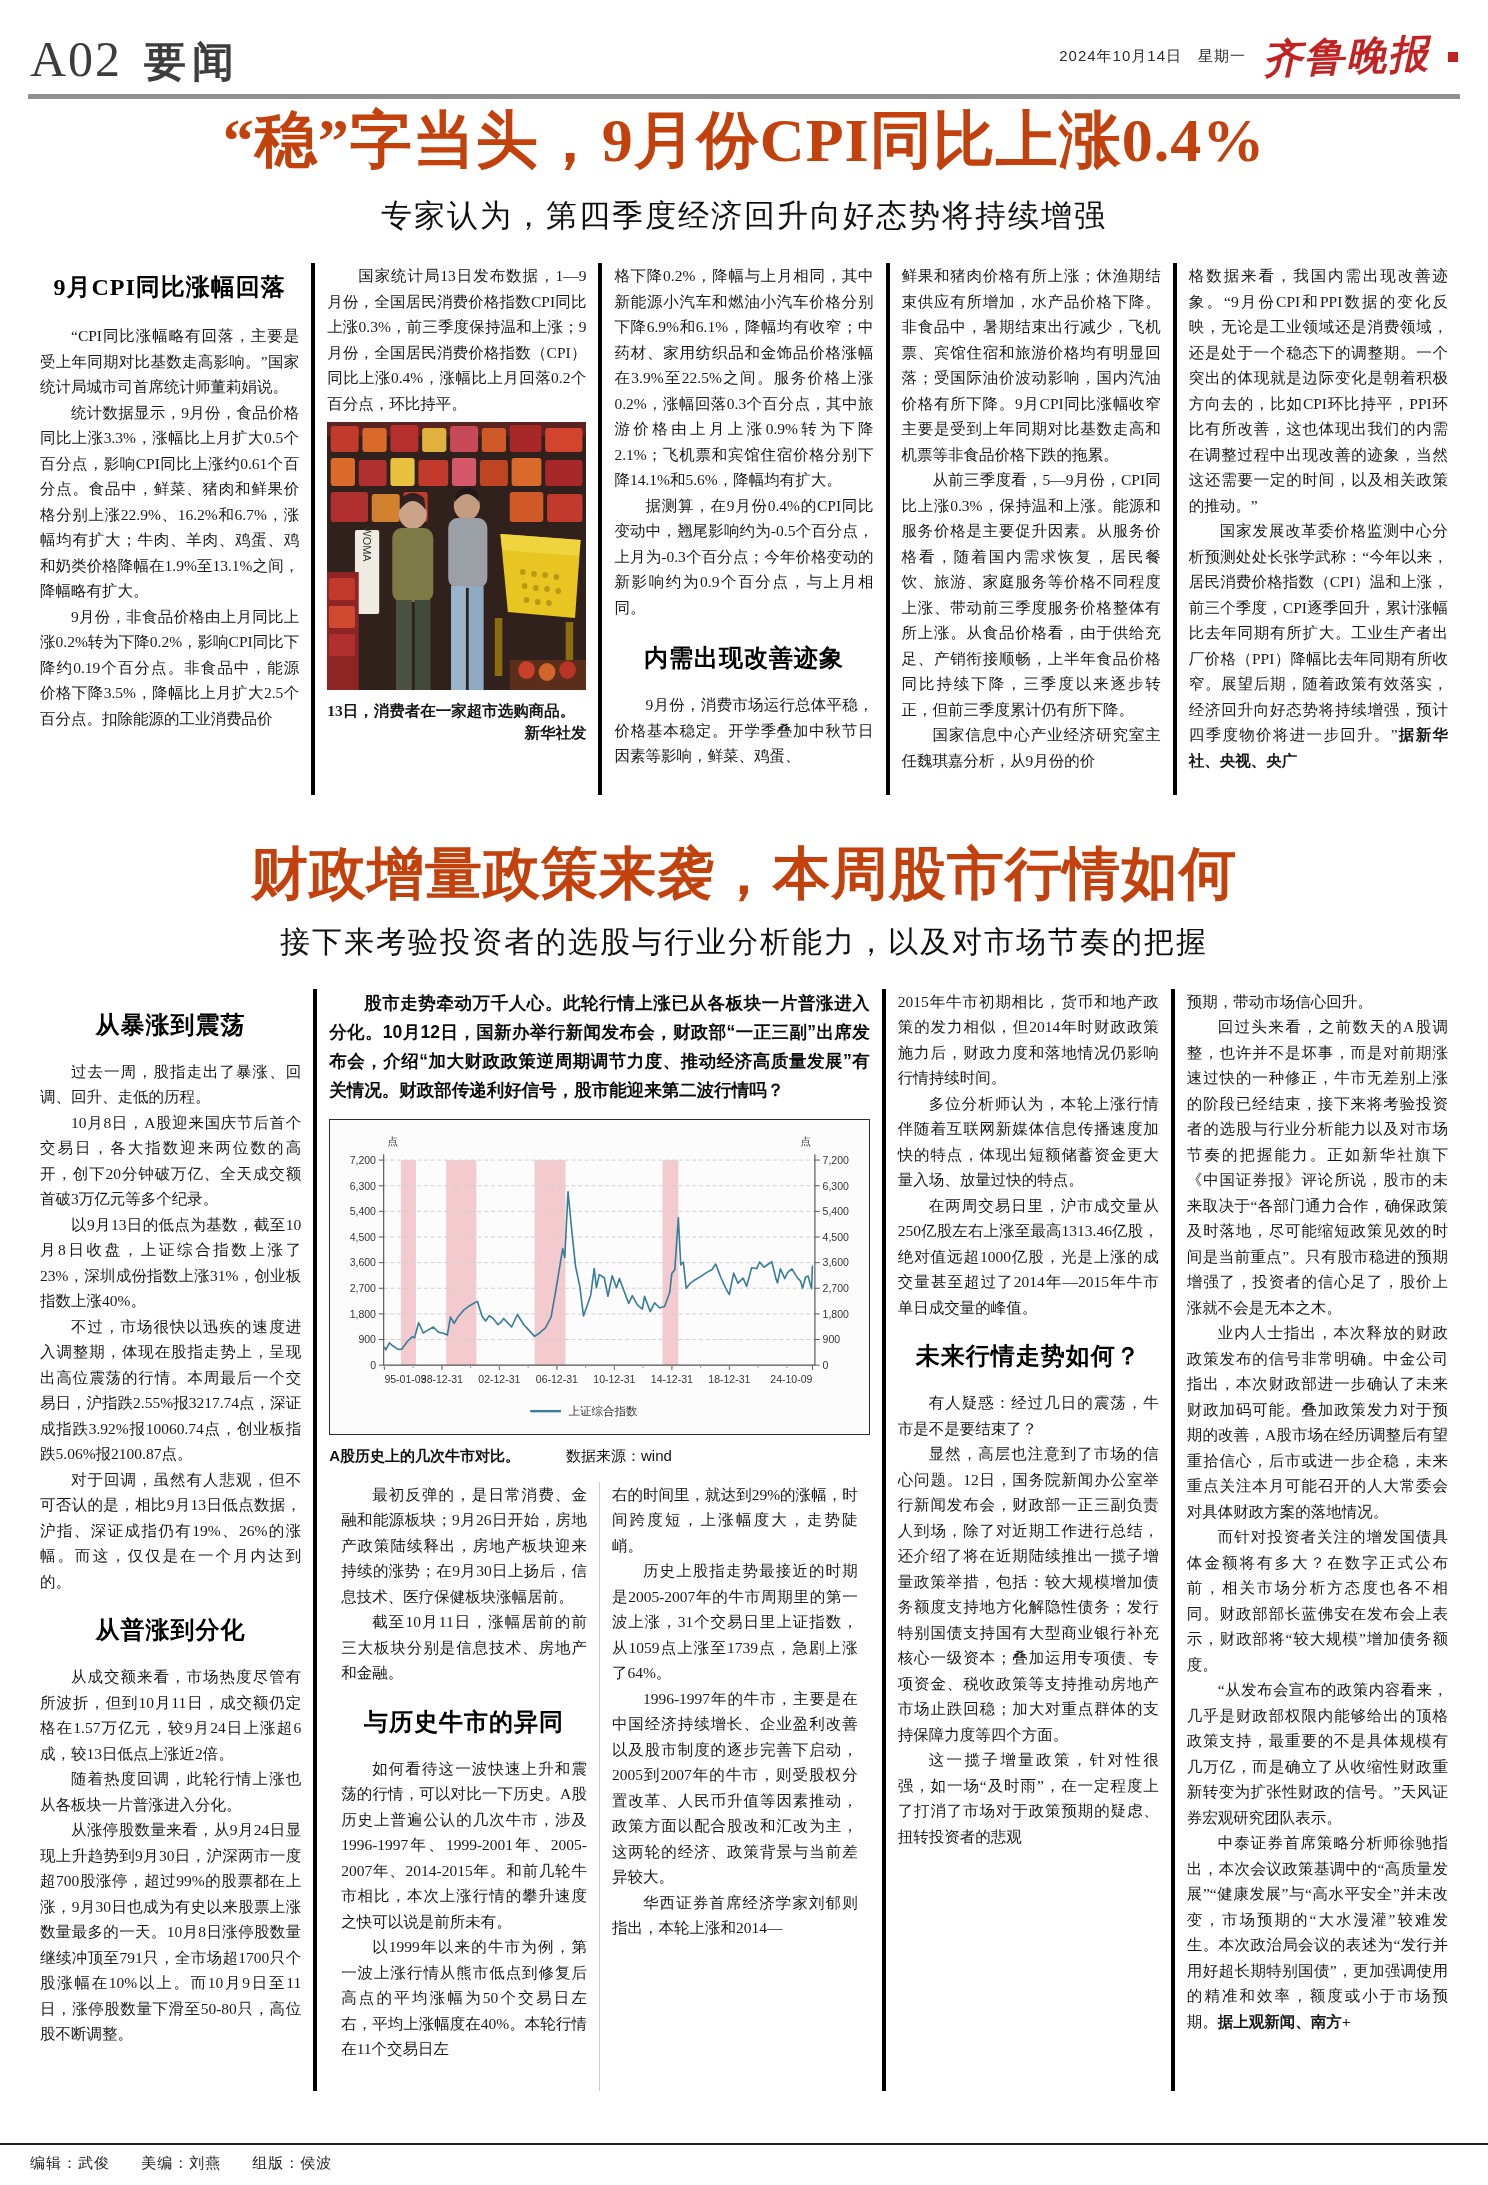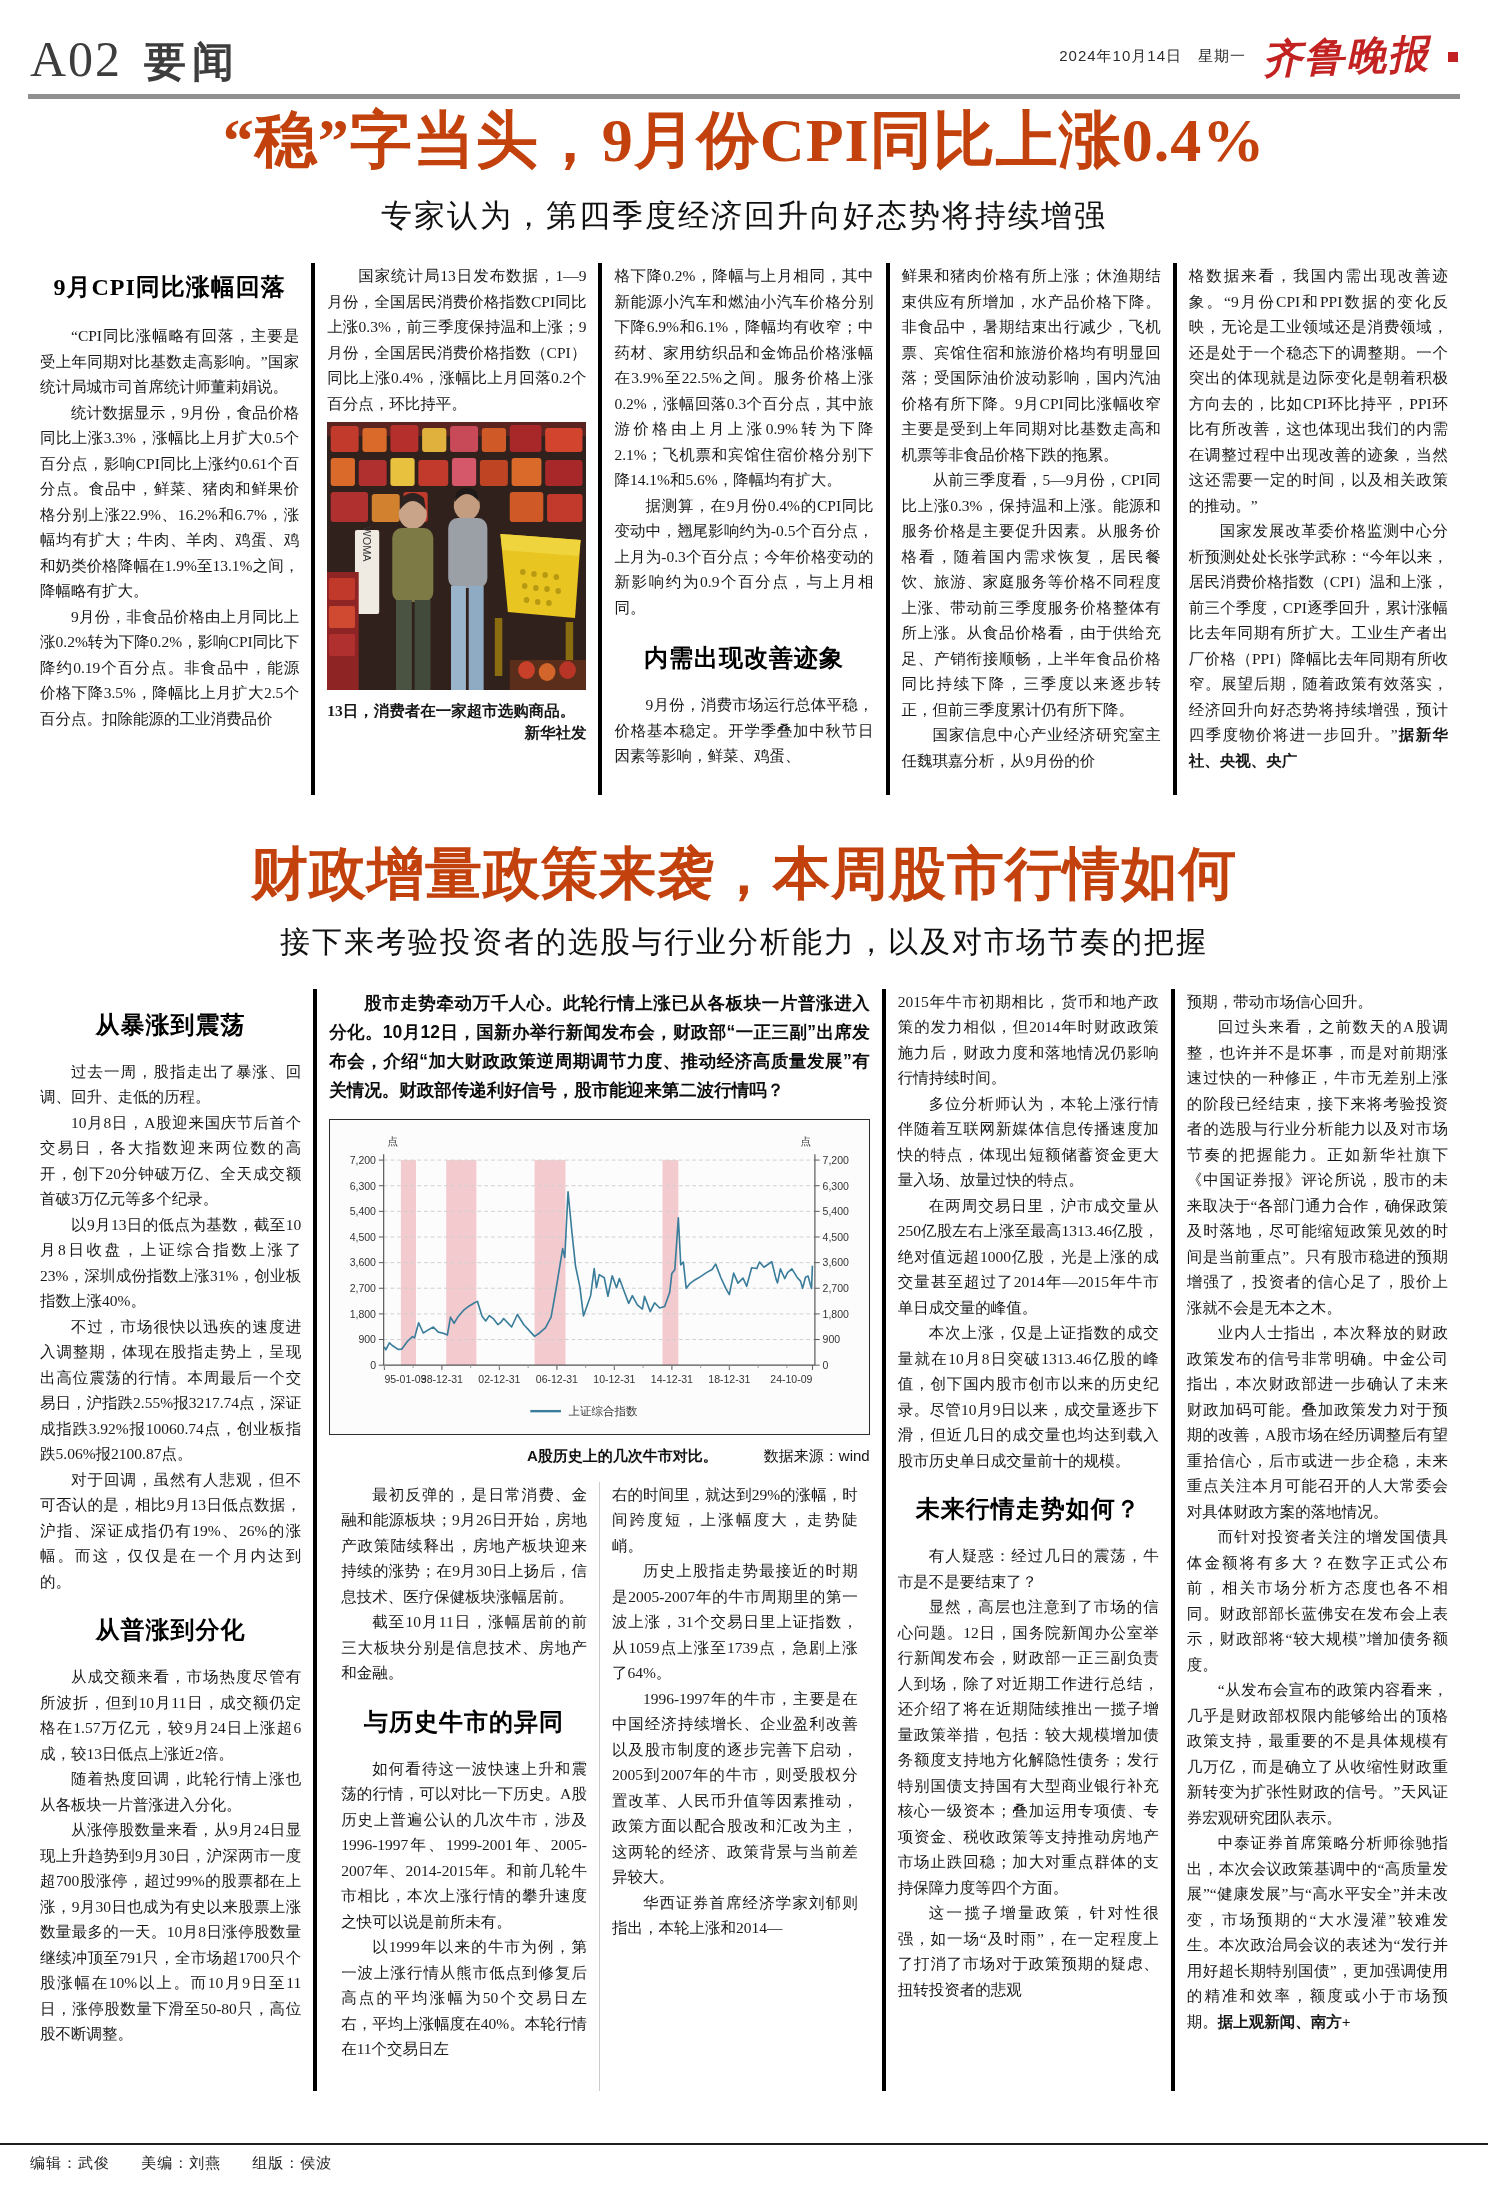--- a/index.html
+++ b/index.html
@@ -43,21 +43,21 @@
   .photo { width:100%; height:268px; display:block; background:#2e2020; }
   .photo-caption { margin-top:8px; font-size:15.5px; line-height:25px; font-weight:600; text-align:justify; }
   .photo-credit { display:block; text-align:right; font-size:15.5px; font-weight:600; }
 
   
   .article2 { position:absolute; left:28px; right:28px; top:842px; }
   .a2-headline { font-size:57px; }
   .a2-subtitle { font-size:30px; margin-top:16px; }
   .a2-cols { margin-top:26px; height:1102px; }
   .a2-col { flex:1; }
-  .a2-wide { flex:2.07; display:flex; flex-direction:column;align-items:flex-end; }
+  .a2-wide { flex:2.07; display:flex; flex-direction:column; }
   .a2-sub { margin:20px 0 18px; }
 
   .intro-bold { font-family:"Liberation Sans", sans-serif; font-weight:bold; font-size:17.5px;
                 line-height:29px; text-align:justify; text-indent:2em; color:#0c0c0c; }
   .chart-box { margin-top:14px; border:1px solid #2c2c2c; background:#fcfcfc; height:316px; }
   .chart-box svg { width:100%; height:100%; display:block; }
   .chart-caption-row { display:flex; align-items:baseline; gap:46px; margin-top:12px;
                        font-family:"Liberation Sans", sans-serif; font-size:15px; color:#111; }
   .chart-caption { font-weight:bold; }
   .chart-source { font-weight:normal; }
@@ -345,21 +345,20 @@
           <p class="body">1996-1997年的牛市，主要是在中国经济持续增长、企业盈利改善以及股市制度的逐步完善下启动，2005到2007年的牛市，则受股权分置改革、人民币升值等因素推动，政策方面以配合股改和汇改为主，这两轮的经济、政策背景与当前差异较大。</p>
           <p class="body">华西证券首席经济学家刘郁则指出，本轮上涨和2014—</p>
         </div>
       </div>
     </div>
 
     <div class="col a2-col">
       <p class="body cont">2015年牛市初期相比，货币和地产政策的发力相似，但2014年时财政政策施力后，财政力度和落地情况仍影响行情持续时间。</p>
       <p class="body">多位分析师认为，本轮上涨行情伴随着互联网新媒体信息传播速度加快的特点，体现出短额储蓄资金更大量入场、放量过快的特点。</p>
       <p class="body">在两周交易日里，沪市成交量从250亿股左右上涨至最高1313.46亿股，绝对值远超1000亿股，光是上涨的成交量甚至超过了2014年—2015年牛市单日成交量的峰值。</p>
-      <p class="body">本次上涨，仅是上证指数的成交量就在10月8日突破1313.46亿股的峰值，创下国内股市创市以来的历史纪录。尽管10月9日以来，成交量逐步下滑，但近几日的成交量也均达到载入股市历史单日成交量前十的规模。</p>
       <h3 class="subhead a2-sub">未来行情走势如何？</h3>
       <p class="body">有人疑惑：经过几日的震荡，牛市是不是要结束了？</p>
       <p class="body">显然，高层也注意到了市场的信心问题。12日，国务院新闻办公室举行新闻发布会，财政部一正三副负责人到场，除了对近期工作进行总结，还介绍了将在近期陆续推出一揽子增量政策举措，包括：较大规模增加债务额度支持地方化解隐性债务；发行特别国债支持国有大型商业银行补充核心一级资本；叠加运用专项债、专项资金、税收政策等支持推动房地产市场止跌回稳；加大对重点群体的支持保障力度等四个方面。</p>
       <p class="body">这一揽子增量政策，针对性很强，如一场“及时雨”，在一定程度上了打消了市场对于政策预期的疑虑、扭转投资者的悲观</p>
     </div>
 
     <div class="col a2-col">
       <p class="body cont">预期，带动市场信心回升。</p>
       <p class="body">回过头来看，之前数天的A股调整，也许并不是坏事，而是对前期涨速过快的一种修正，牛市无差别上涨的阶段已经结束，接下来将考验投资者的选股与行业分析能力以及对市场节奏的把握能力。正如新华社旗下《中国证券报》评论所说，股市的未来取决于“各部门通力合作，确保政策及时落地，尽可能缩短政策见效的时间是当前重点”。只有股市稳进的预期增强了，投资者的信心足了，股价上涨就不会是无本之木。</p>
       <p class="body">业内人士指出，本次释放的财政政策发布的信号非常明确。中金公司指出，本次财政部进一步确认了未来财政加码可能。叠加政策发力对于预期的改善，A股市场在经历调整后有望重拾信心，后市或进一步企稳，未来重点关注本月可能召开的人大常委会对具体财政方案的落地情况。</p>

